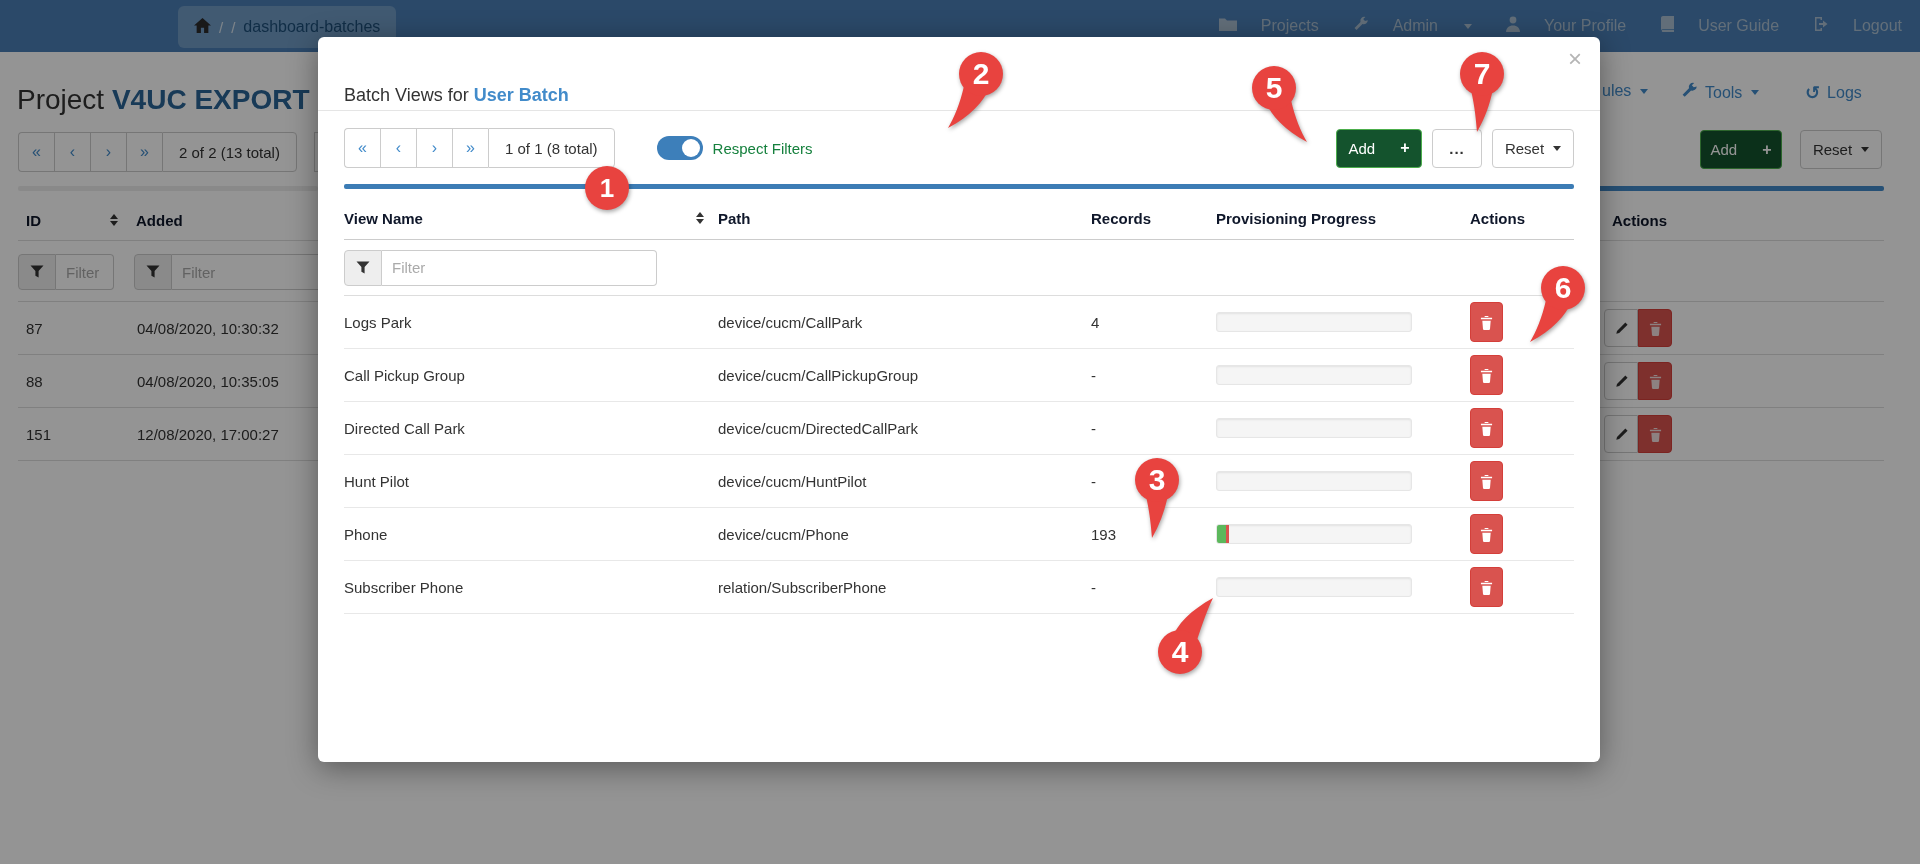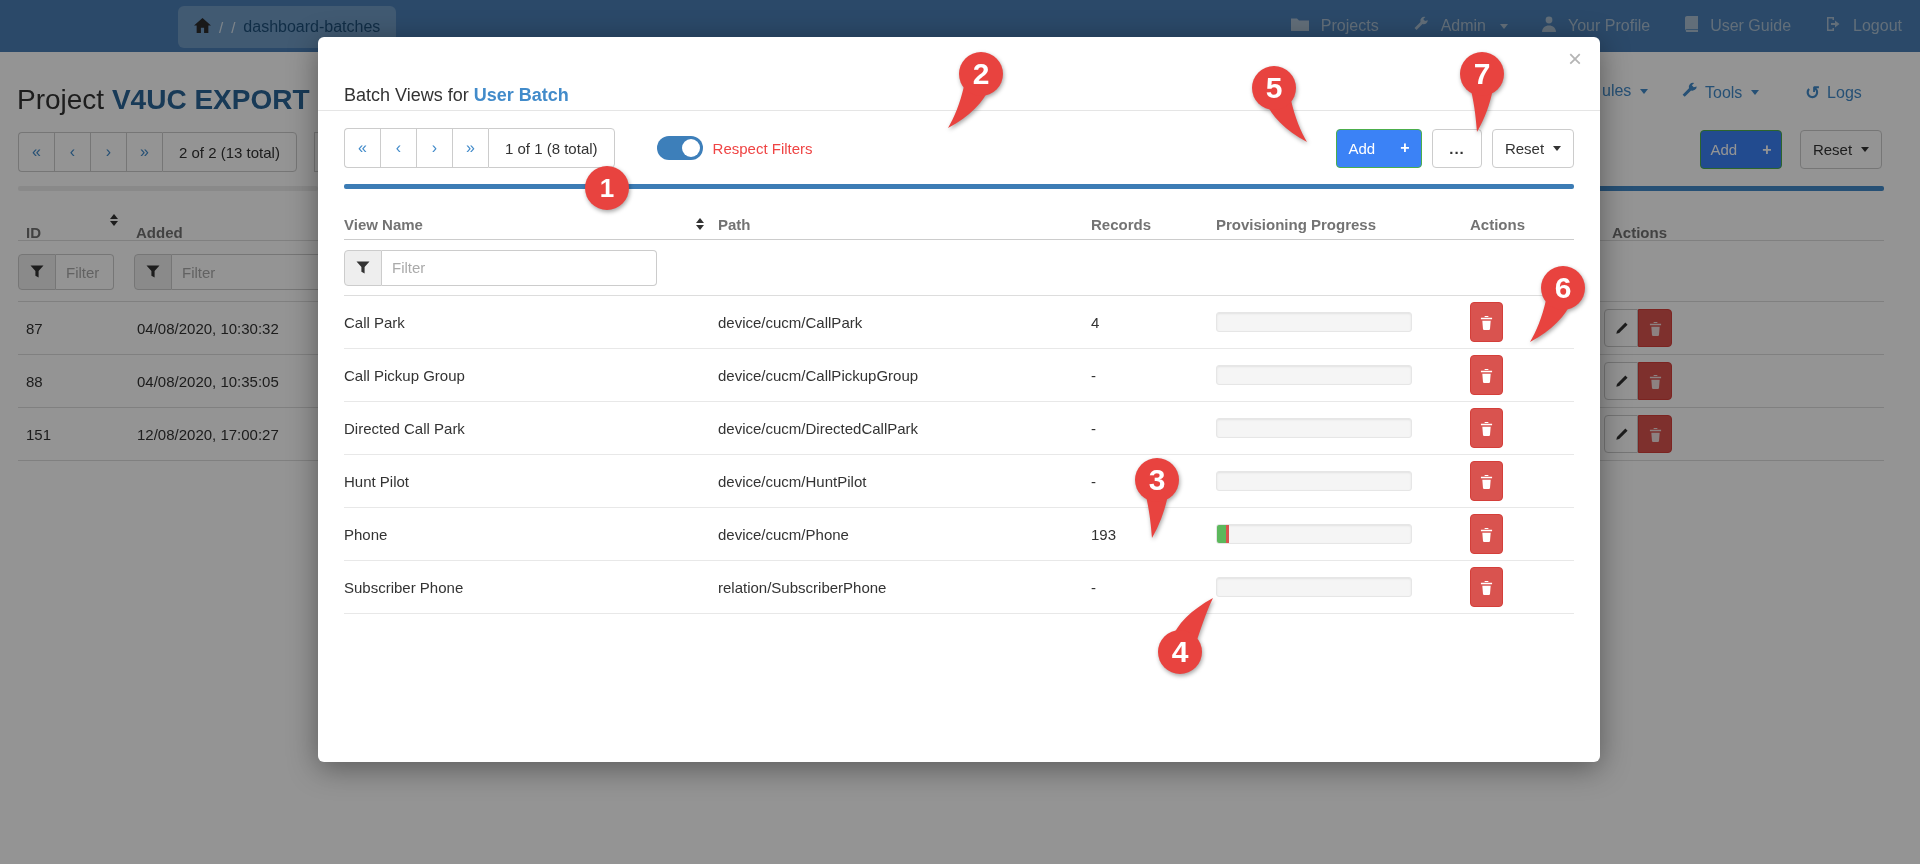--- a/index.html
+++ b/index.html
@@ -11,50 +11,50 @@
   
   #bg { position:absolute; inset:0; background:#fff; }
   .navbar { position:absolute; top:0; left:0; width:1920px; height:52px; background:#4a7fb5; }
   .logo { position:absolute; left:14px; top:5px; display:flex; align-items:center; gap:6px; }
   .logo-text { font-size:34px; font-weight:bold; color:#b9c2cc; letter-spacing:1px; }
   .crumb { position:absolute; left:178px; top:6px; height:42px; background:rgba(255,255,255,.22);
     border-radius:6px; display:flex; align-items:center; padding:0 16px; gap:8px; }
   .crumb .sep { color:#d8e4ee; font-size:15px; }
   .crumb .cur { color:#1d4f79; font-size:16px; }
   .nav-items { position:absolute; right:18px; top:0; height:52px; display:flex; align-items:center; gap:34px; }
-  .nav-item { display:flex; align-items:center; gap:12px; color:#a9bed1; font-size:16px; }
+  .nav-item { display:flex; align-items:center; gap:24px; color:#a9bed1; font-size:16px; }
   .nav-item svg { fill:#a9bed1; }
   .caret { display:inline-block; width:0; height:0; border-left:4px solid transparent;
     border-right:4px solid transparent; border-top:5px solid currentColor; margin-left:2px; }
 
   .page-title { position:absolute; left:17px; top:84px; font-size:28px; color:#333; }
   .page-title b { color:#2a6496; font-weight:bold; }
 
   .btn { display:inline-flex; align-items:center; justify-content:center; background:#fff;
     border:1px solid #ccc; font-size:15px; color:#333; }
   .btn.blue-txt { color:#428bca; }
   .pag-group { position:absolute; display:flex; }
   .pag-group .btn { width:36px; height:40px; border-right:none; font-size:16px; }
   .pag-group .btn:first-child { border-radius:4px 0 0 4px; }
   .pag-group .lbl { display:flex; align-items:center; padding:0 16px; height:40px;
     border:1px solid #ccc; border-radius:0 4px 4px 0; font-size:15px; color:#333; background:#fff; }
 
   .bg-toolbar-item { position:absolute; top:82px; display:flex; align-items:center; gap:7px;
     color:#428bca; font-size:16px; }
   .bg-toolbar-item svg { fill:#428bca; }
-  .btn-green { background:#3b82f6; border:1px solid #4cae4c; color:#fff; border-radius:4px;
+  .btn-green { background:#14532d; border:1px solid #4cae4c; color:#fff; border-radius:4px;
     font-size:15px; display:inline-flex; align-items:center; justify-content:center; gap:25px; }
   .btn-plain { background:#fff; border:1px solid #ccc; color:#333; border-radius:4px;
     font-size:15px; display:inline-flex; align-items:center; justify-content:center; gap:7px; }
   .plus { font-weight:bold; font-size:16px; }
 
   .divider-gray { position:absolute; left:18px; top:186px; width:300px; height:5px; background:#ededed; border-radius:2px; }
   .divider-blue-bg { position:absolute; left:1540px; top:186px; width:344px; height:5px; background:#428bca; border-radius:2px; }
 
-  .th { font-size:15px; font-weight:bold; color:#737373;margin-top:12px; }
+  .th { font-size:15px; font-weight:bold; color:#0f172a; }
   .sort { display:inline-flex; flex-direction:column; gap:2px; vertical-align:middle; }
   .sort i { display:block; width:0; height:0; border-left:4px solid transparent; border-right:4px solid transparent; }
   .sort .up { border-bottom:5px solid #333; }
   .sort .dn { border-top:5px solid #333; }
 
   .filter-group { position:absolute; display:flex; height:36px; }
   .funnel-btn { width:38px; height:36px; background:#eee; border:1px solid #ccc;
     border-radius:4px 0 0 4px; display:flex; align-items:center; justify-content:center; }
   .funnel-btn svg { fill:#333; }
   .filter-input { height:36px; border:1px solid #ccc; border-left:none; border-radius:0 4px 4px 0;
@@ -87,21 +87,21 @@
   .rows-group { display:flex; margin-left:16px; }
   .rows-group .lblbox { display:flex; align-items:center; height:40px; padding:0 12px;
     border:1px solid #ccc; border-radius:4px 0 0 4px; color:#555; font-size:15px; background:#fff; }
   .rows-group .opt { width:47px; height:40px; border:1px solid #ccc; border-left:none; background:#fff;
     color:#428bca; font-size:15px; }
   .rows-group .opt.sel { background:#3c80bd; color:#fff; border-color:#3c80bd; }
   .rows-group .opt:last-child { border-radius:0 4px 4px 0; width:56px; }
   .toggle { width:46px; height:24px; border-radius:12px; background:#3d7fba; position:relative;
     margin-left:42px; border:none; }
   .toggle .knob { position:absolute; right:3px; top:3px; width:18px; height:18px; border-radius:50%; background:#fff; }
-  .toggle-label { margin-left:10px; font-size:15px; color:#ef4444; }
+  .toggle-label { margin-left:10px; font-size:15px; color:#15803d; }
   .m-controls .spacer { flex:1; }
   .m-add { width:86px; height:39px; }
   .m-more { width:50px; height:39px; margin-left:10px; font-weight:bold; letter-spacing:1px; }
   .m-reset { width:82px; height:39px; margin-left:10px; }
   .m-reset .caret { border-top-color:#333; }
 
   .m-divider { position:absolute; left:26px; right:26px; top:147px; height:5px; background:#3c7cb5; border-radius:2px; }
 
   .mtable { position:absolute; left:26px; right:26px; top:160px; }
   .mthead { height:43px; display:flex; align-items:center; border-bottom:1px solid #ccc; }
@@ -352,21 +352,21 @@
         <span class="funnel-btn">
             <svg class="icon14" viewBox="0 0 14 14">
               <path d="M.5.5h13L8.6 6v6.5L5.4 10.8V6z"></path>
             </svg>
           </span>
         <input class="filter-input" style="width: 275px;" placeholder="Filter">
       </div>
     </div>
 
     <div class="mrow">
-      <span class="col-name">Call Park</span>
+      <span class="col-name">Logs Park</span>
       <span class="col-path">device/cucm/CallPark</span>
       <span class="col-rec rec-cell">
           <span>4</span>
         </span>
       <span class="col-prog">
           <span class="prog">
             <span class="fill-g" style="width: 0%;"></span>
             <span class="fill-r" style="width: 0%;"></span>
           </span>
         </span>

